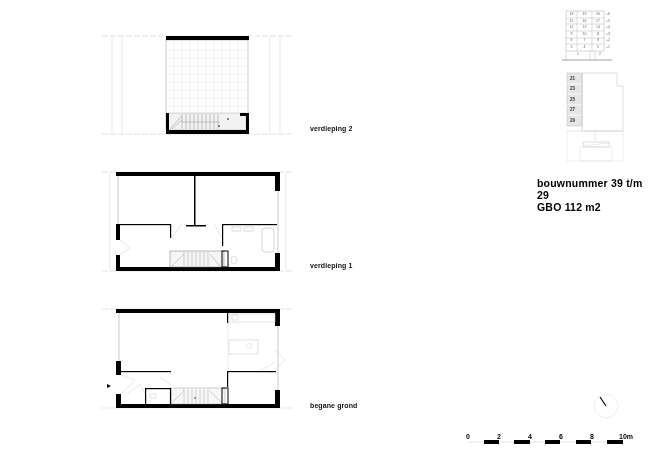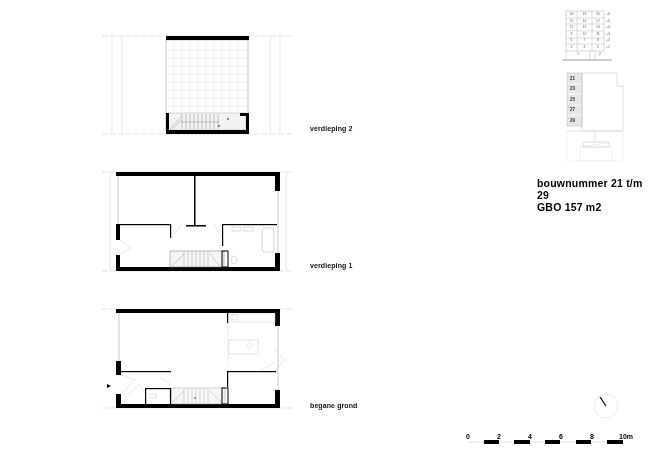--- a/index.html
+++ b/index.html
@@ -222,22 +222,22 @@
     <rect x="576" y="440" width="15" height="4" fill="#000"></rect>
     <rect x="607" y="440" width="16" height="4" fill="#000"></rect>
   </g>
 </svg>
 
 <div class="floor-label" style="left:310px; top:125px;">verdieping 2</div>
 <div class="floor-label" style="left:310px; top:262px;">verdieping 1</div>
 <div class="floor-label" style="left:310px; top:402px;">begane grond</div>
 
 <div class="title">
-  <div>bouwnummer 21 t/m 29</div>
-  <div>GBO 157 m2</div>
+  <div>bouwnummer 39 t/m 29</div>
+  <div>GBO 112 m2</div>
 </div>
 
 <div style="position:absolute; left:566px; top:11px; width:50px; font-size:3.5px; color:#666; line-height:6.5px;">
   <div style="display:flex;">
       <span style="width:11px;text-align:center">18</span>
       <span style="width:15px;text-align:center">19</span>
       <span style="width:12px;text-align:center">20</span>
       <span style="width:8px;text-align:center">+6</span>
     </div>
   <div style="display:flex;">

